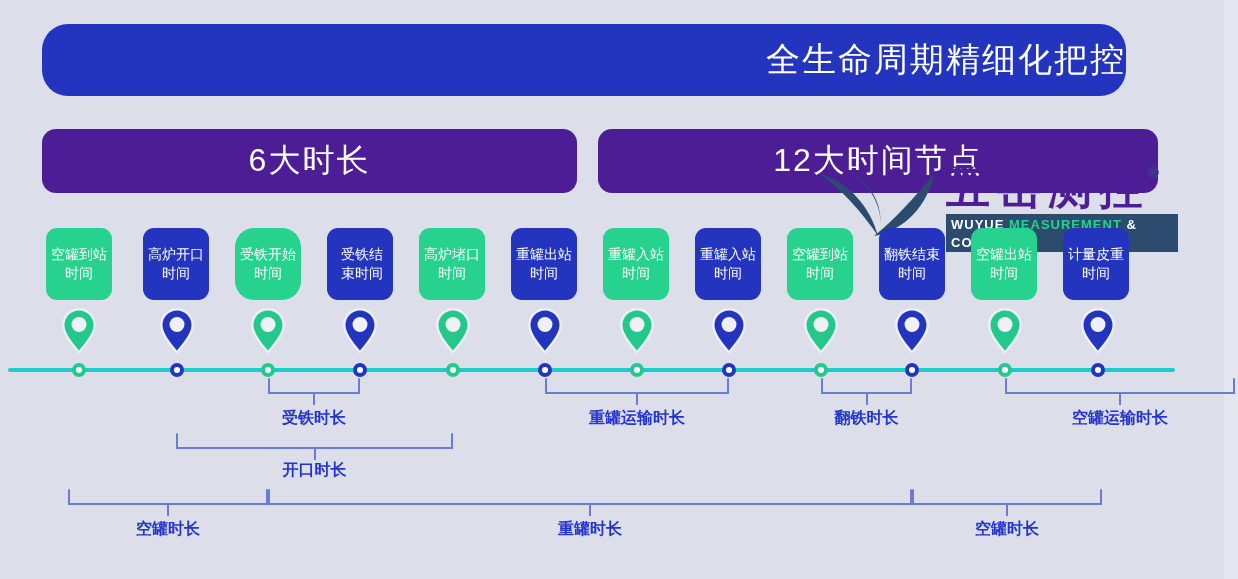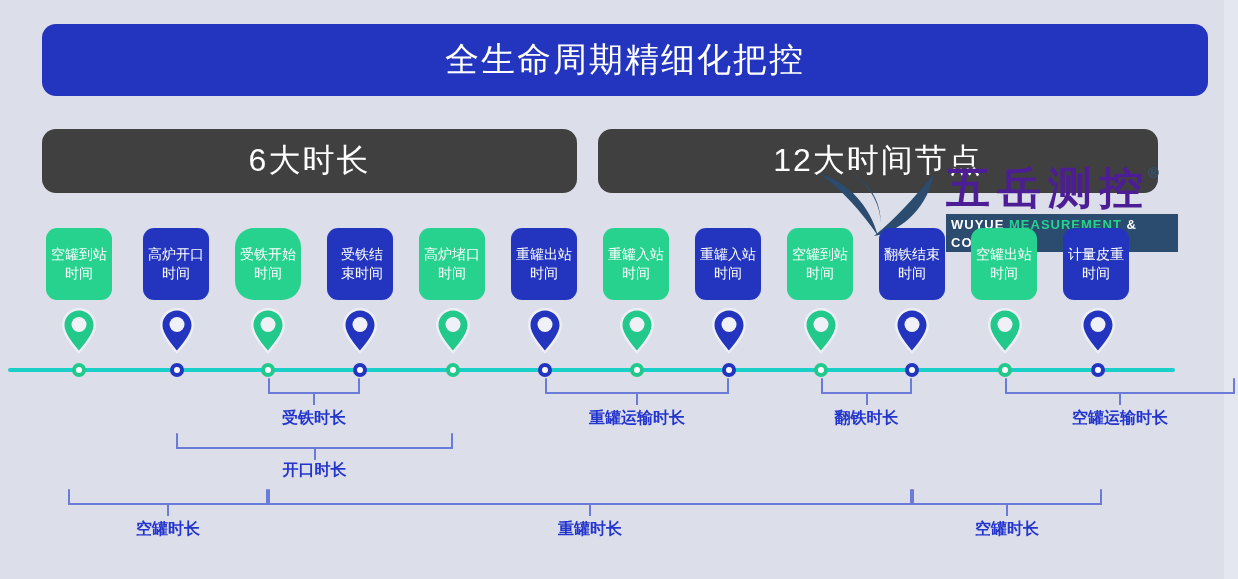--- a/index.html
+++ b/index.html
@@ -8,28 +8,28 @@
     background:#DCDFEA;
     font-family:"Liberation Sans","DejaVu Sans",sans-serif;
     overflow:hidden;position:relative;
   }
   .stage{position:absolute;left:0;top:0;width:1238px;height:579px;}
 
   .edge-strip{position:absolute;right:0;top:0;width:14px;height:579px;background:#E4E7EF;}
 
   
   .title-banner{
-    position:absolute;left:42px;top:24px;width:1166px;height:72px;
-    background:#2335BE;border-radius:14px;
-    display:flex;align-items:center;justify-content:center;
+    position:absolute;left:42px;top:24px;width:1084px;height:72px;
+    background:#2335BE;border-radius:26px;
+    display:flex;align-items:center;justify-content:flex-end;
   }
   .title-banner span{color:#fff;font-size:34px;letter-spacing:2px;font-weight:400;}
 
   .sub-banner{
-    position:absolute;height:64px;background:#404040;border-radius:14px;
+    position:absolute;height:64px;background:#4c1d95;border-radius:14px;
     display:flex;align-items:center;justify-content:center;
   }
   .sub-banner span{color:#fff;font-size:32px;letter-spacing:2px;}
   #sub-left{left:42px;top:129px;width:535px;}
   #sub-right{left:598px;top:129px;width:560px;}
 
   
   .watermark{position:absolute;left:818px;top:168px;width:360px;height:70px;pointer-events:none;}
   .wm-mark{position:absolute;left:0;top:4px;width:120px;height:66px;}
   .wm-cn{position:absolute;left:128px;top:-2px;font-size:44px;font-weight:bold;color:#4c1d95;letter-spacing:7px;line-height:1;}

